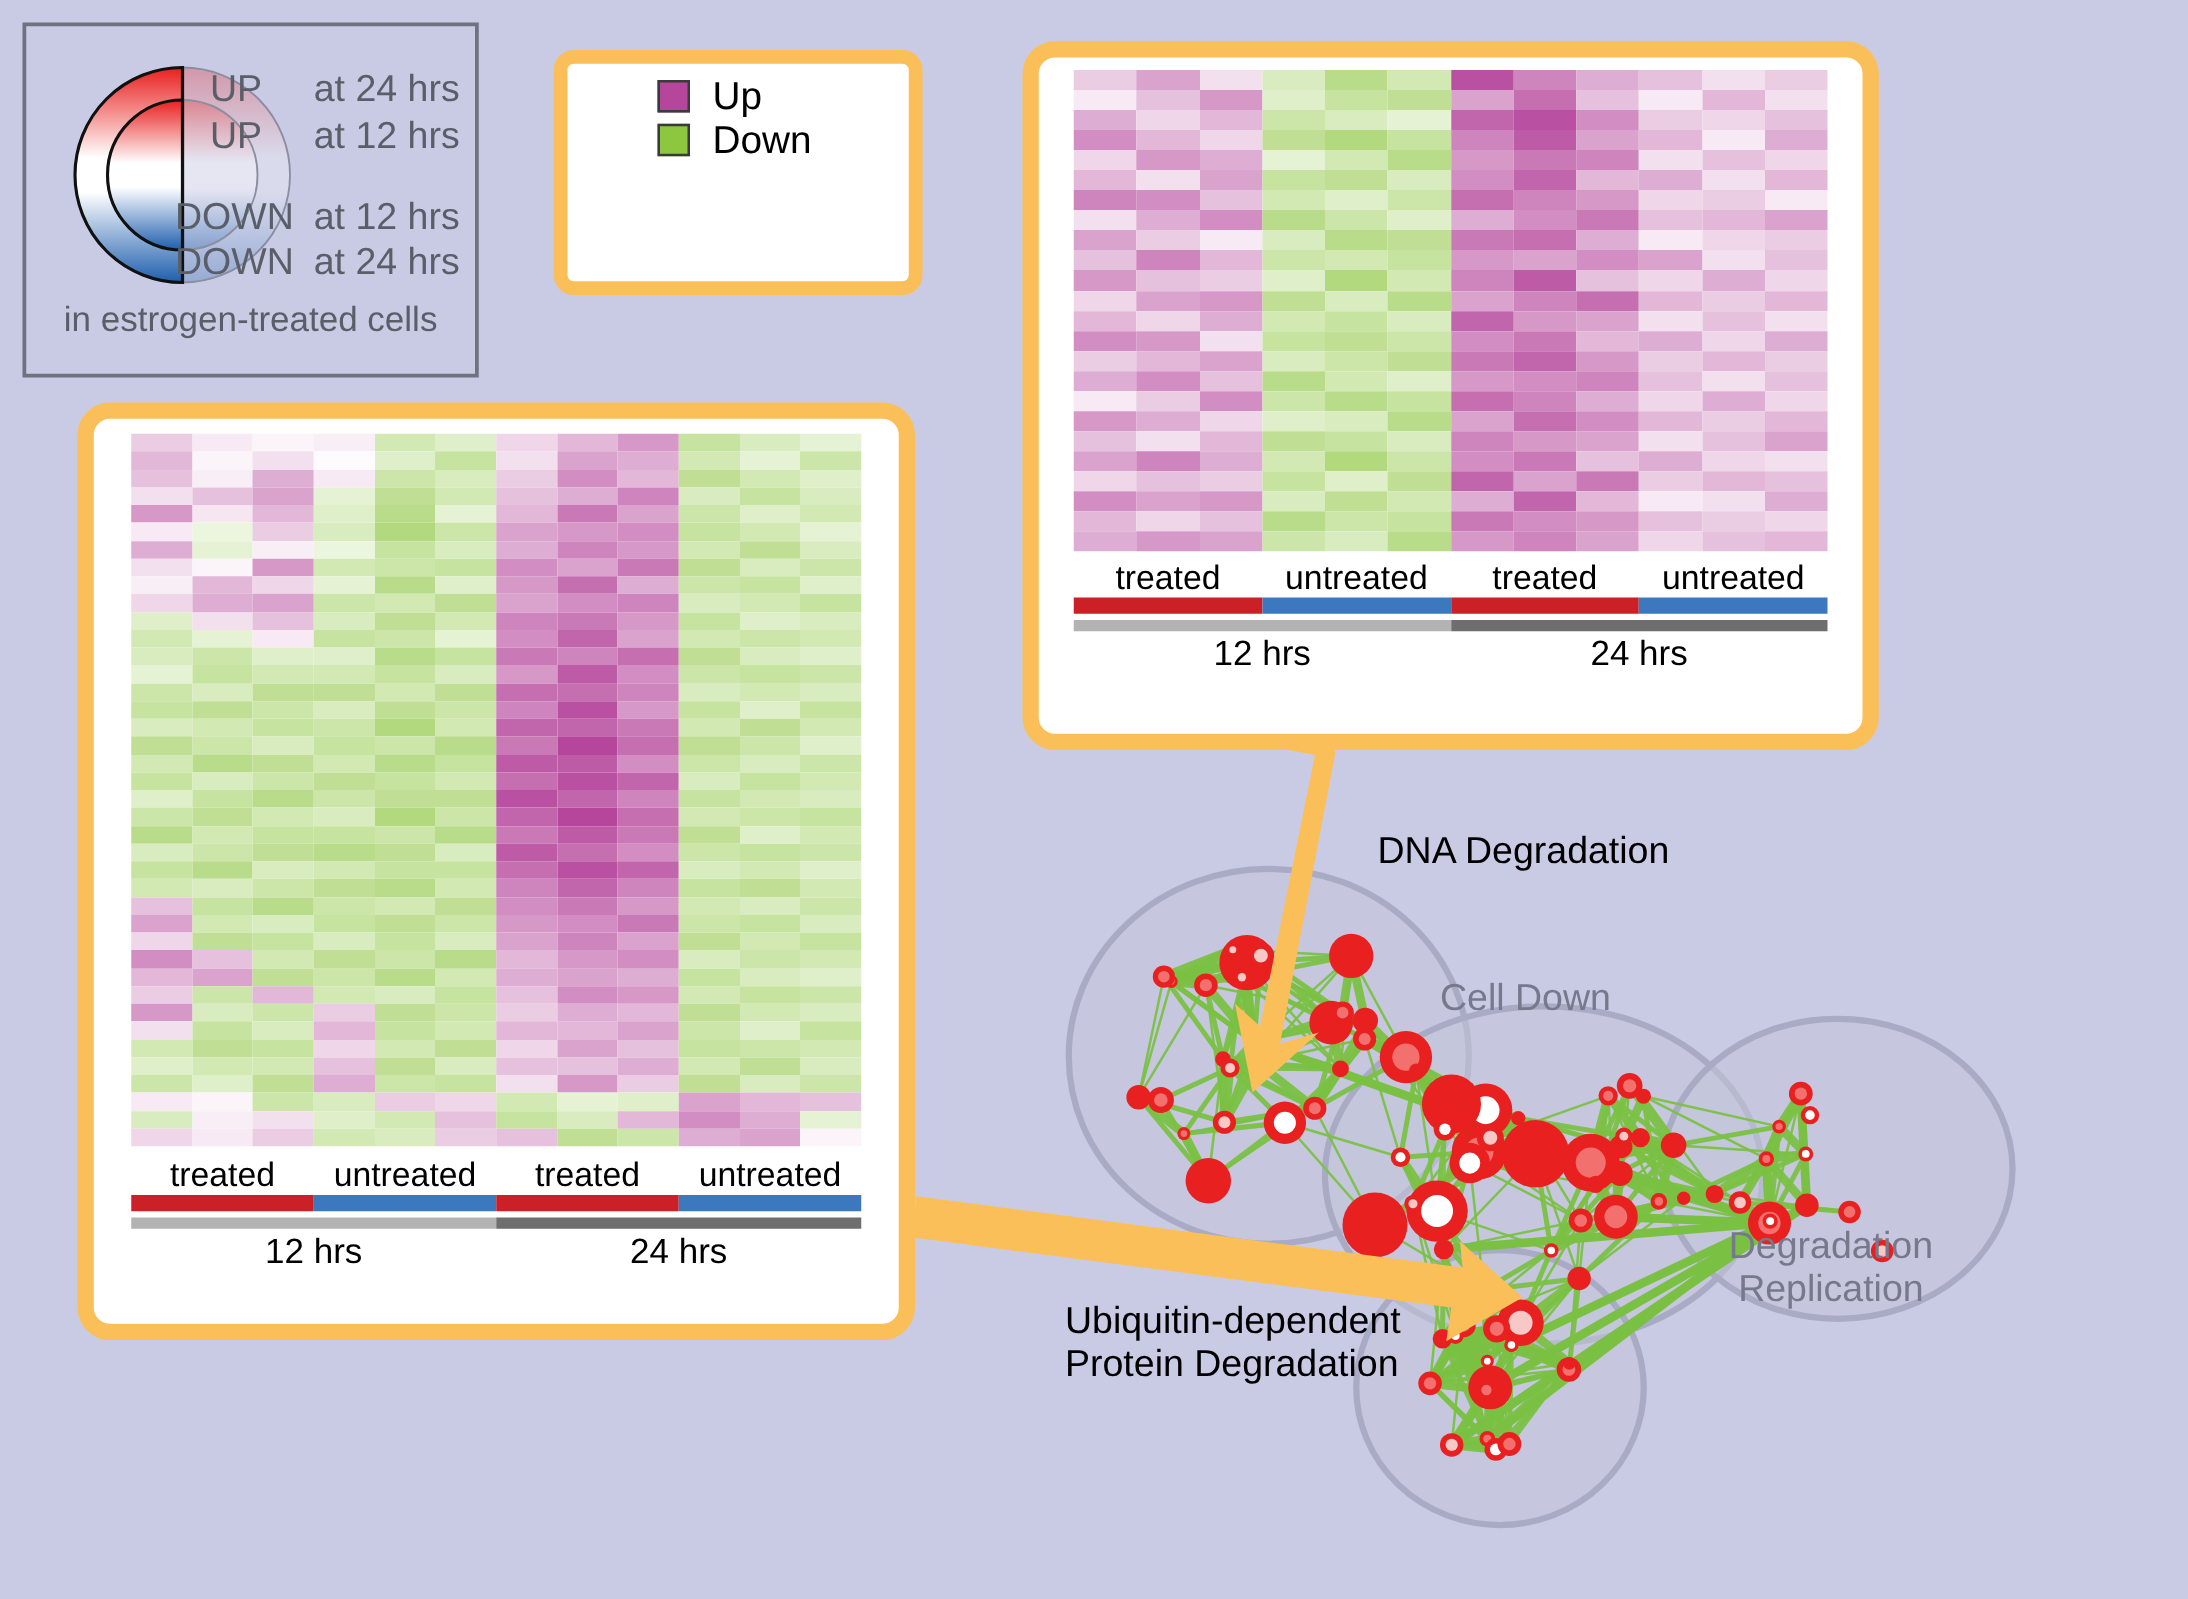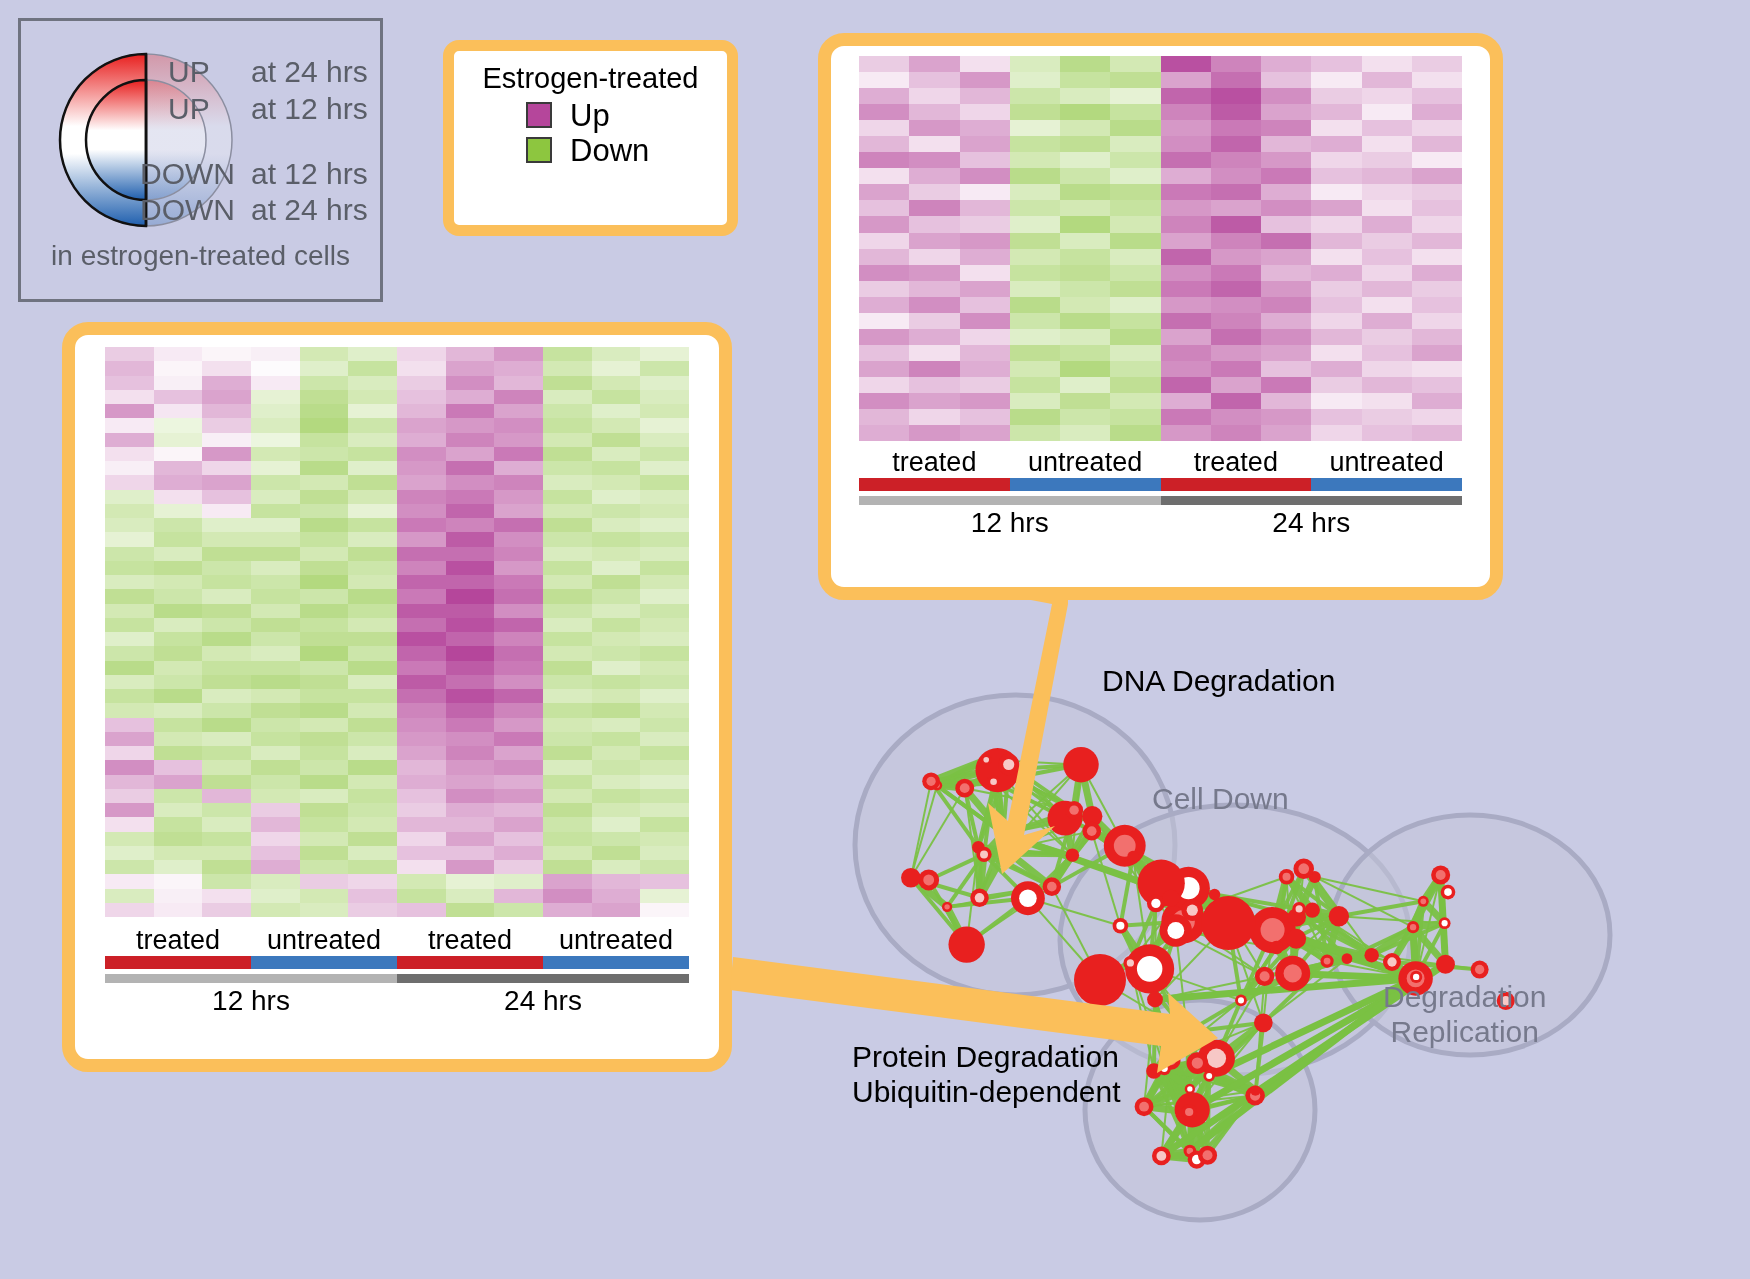--- a/index.html
+++ b/index.html
@@ -114,21 +114,20 @@
   <div class="key-word" style="left:119px;top:172px;">DOWN</div>
   <div class="key-row" style="left:230px;top:172px;">at 24 hrs</div>
 
   <div id="colorkey-caption">
     <div>in estrogen-treated cells</div>
   </div>
 </div>
 
 <div class="abs" id="legend-card">
   <div id="legend-title">
-    <div>Estrogen-treated</div>
   </div>
   <div class="legend-item">
     <span class="swatch" style="background: rgb(181, 70, 155);"></span>
     <span class="legend-label">Up</span>
   </div>
   <div class="legend-item">
     <span class="swatch" style="background: rgb(141, 198, 63);"></span>
     <span class="legend-label">Down</span>
   </div>
 </div>
@@ -1756,15 +1755,15 @@
   <path d="M733 957 L1170 1014 L1168 993 L1218 1038 L1157 1073 L1161 1046 L730 990 Z" fill="#fbbf5a"></path>
 </svg>
 
 <div class="cluster-label" id="label-dna">DNA Degradation</div>
 <div class="cluster-label" id="label-cellcycle">Cell Down</div>
 <div class="cluster-label" id="label-micro">
   <div>Degradation</div>
   <div>Replication</div>
 </div>
 <div class="cluster-label" id="label-ubiq">
+  <div>Ubiquitin-dependent</div>
   <div>Protein Degradation</div>
-  <div>Ubiquitin-dependent</div>
 </div>
 
 </body></html>

